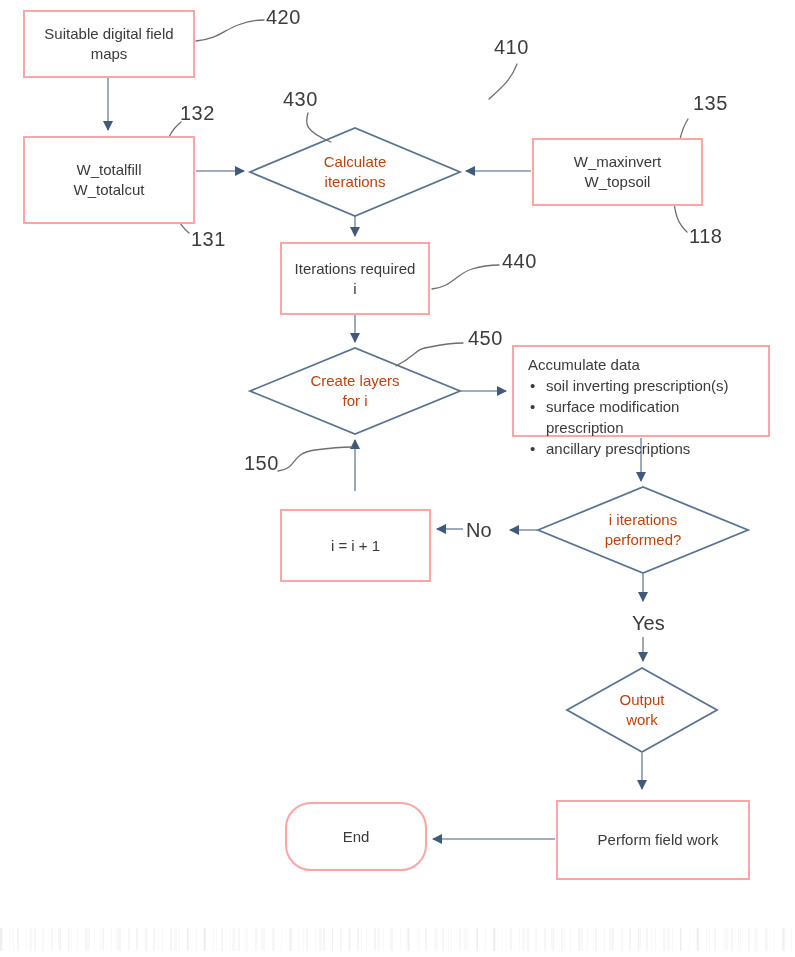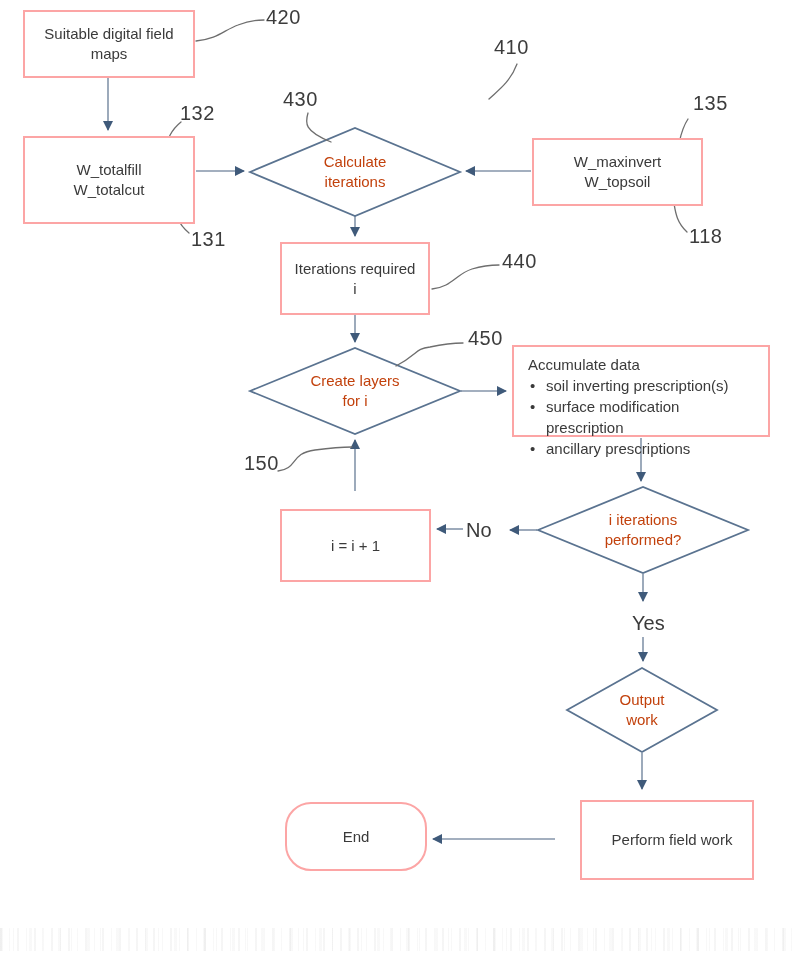--- a/index.html
+++ b/index.html
@@ -166,21 +166,21 @@
     <div class="bullet-row">
       <span class="bullet-marker">•</span>
       <span class="bullet-text">ancillary prescriptions</span>
     </div>
   </div>
 
   <div class="box" style="left:280px; top:492px; width:151px; height:73px;margin-top:17px;">
     <div>i = i + 1</div>
   </div>
 
-  <div class="box" style="left:580px; top:800px; width:174px; height:80px;padding-left:10px;">
+  <div class="box" style="left:556px; top:800px; width:194px; height:80px;padding-left:10px;">
     <div>Perform field work</div>
   </div>
 
   <div class="box rounded" style="left:285px; top:802px; width:142px; height:69px;">
     <div>End</div>
   </div>
 
   <div class="dlabel" style="left:280px; top:152px;">
     <div>Calculate</div>
     <div>iterations</div>

